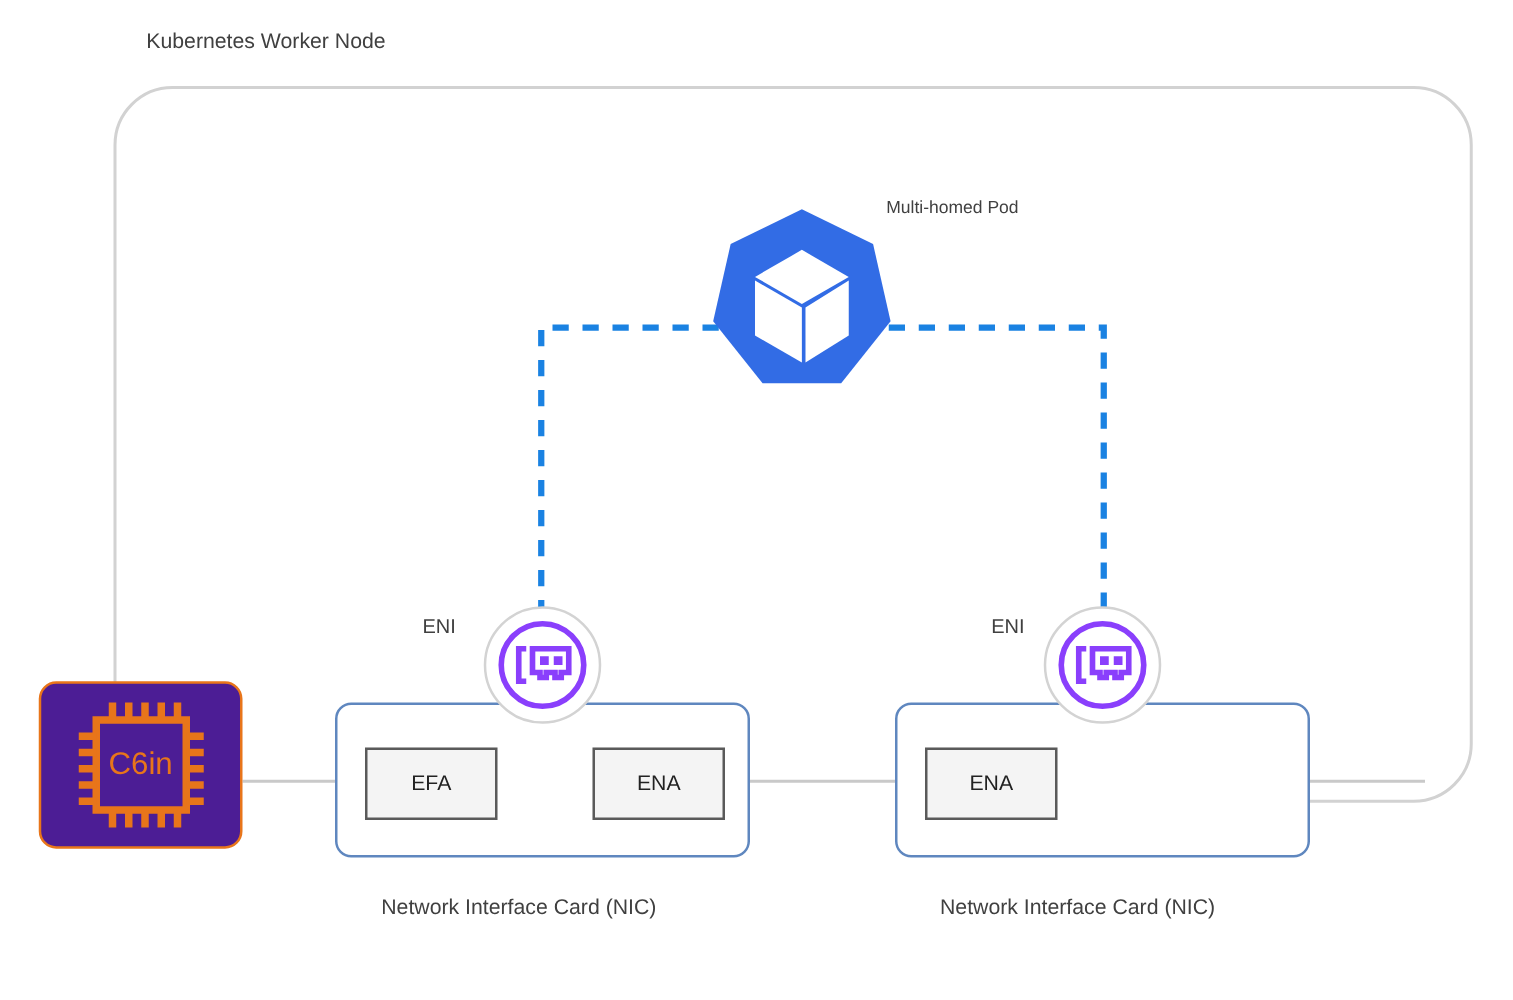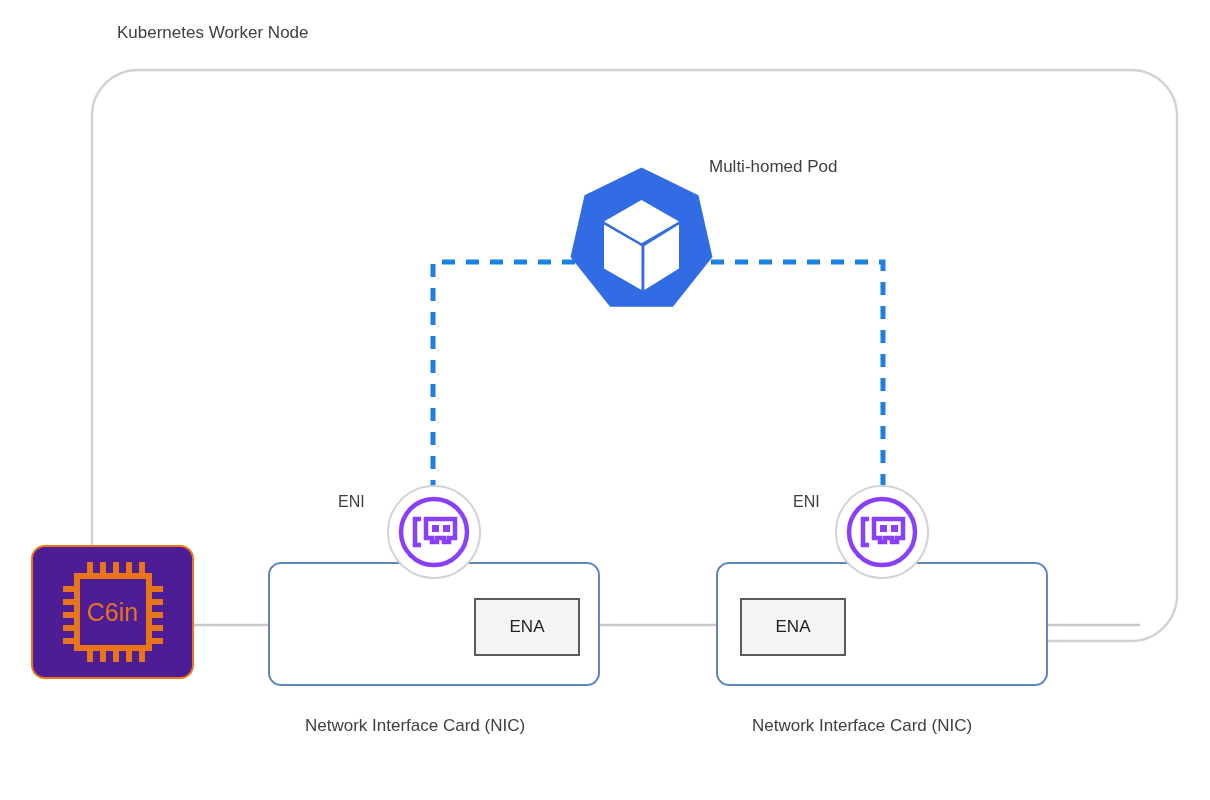--- a/index.html
+++ b/index.html
@@ -23,21 +23,21 @@
   
   .label {
     position: absolute;
     color: #404040;
     font-size: 17px;
     line-height: 1.2;
     white-space: nowrap;
     font-family: "Liberation Sans", sans-serif;
   }
   .label-node-title { left: 117px; top: 23px; font-size: 17px; }
-  .label-pod       { left: 709px; top: 157px; font-size: 17px; }
+  .label-pod       { left: 709px; top: 157px; font-size: 14px; }
   .label-eni-left  { left: 338px; top: 492px; font-size: 16px; }
   .label-eni-right { left: 793px; top: 492px; font-size: 16px; }
   .label-nic-left  { left: 305px; top: 716px; font-size: 17px; }
   .label-nic-right { left: 752px; top: 716px; font-size: 17px; }
 
   
   #wires {
     position: absolute;
     left: 0; top: 0;
     width: 1210px; height: 800px;
@@ -202,20 +202,21 @@
           <line x1="94" y1="61" x2="108" y2="61"></line>
           <line x1="94" y1="74" x2="108" y2="74"></line>
           <line x1="94" y1="87" x2="108" y2="87"></line>
         </g>
       </svg>
       <div class="chip-text">C6in</div>
     </div>
   </div>
 
   <div class="nic-box nic-box-left">
+    <div class="adapter adapter-a">EFA</div>
     <div class="adapter adapter-b">ENA</div>
   </div>
   <div class="label label-nic-left">Network Interface Card (NIC)</div>
 
   <div class="nic-box nic-box-right">
     <div class="adapter adapter-a">ENA</div>
   </div>
   <div class="label label-nic-right">Network Interface Card (NIC)</div>
 
   <div class="eni-badge eni-left">

